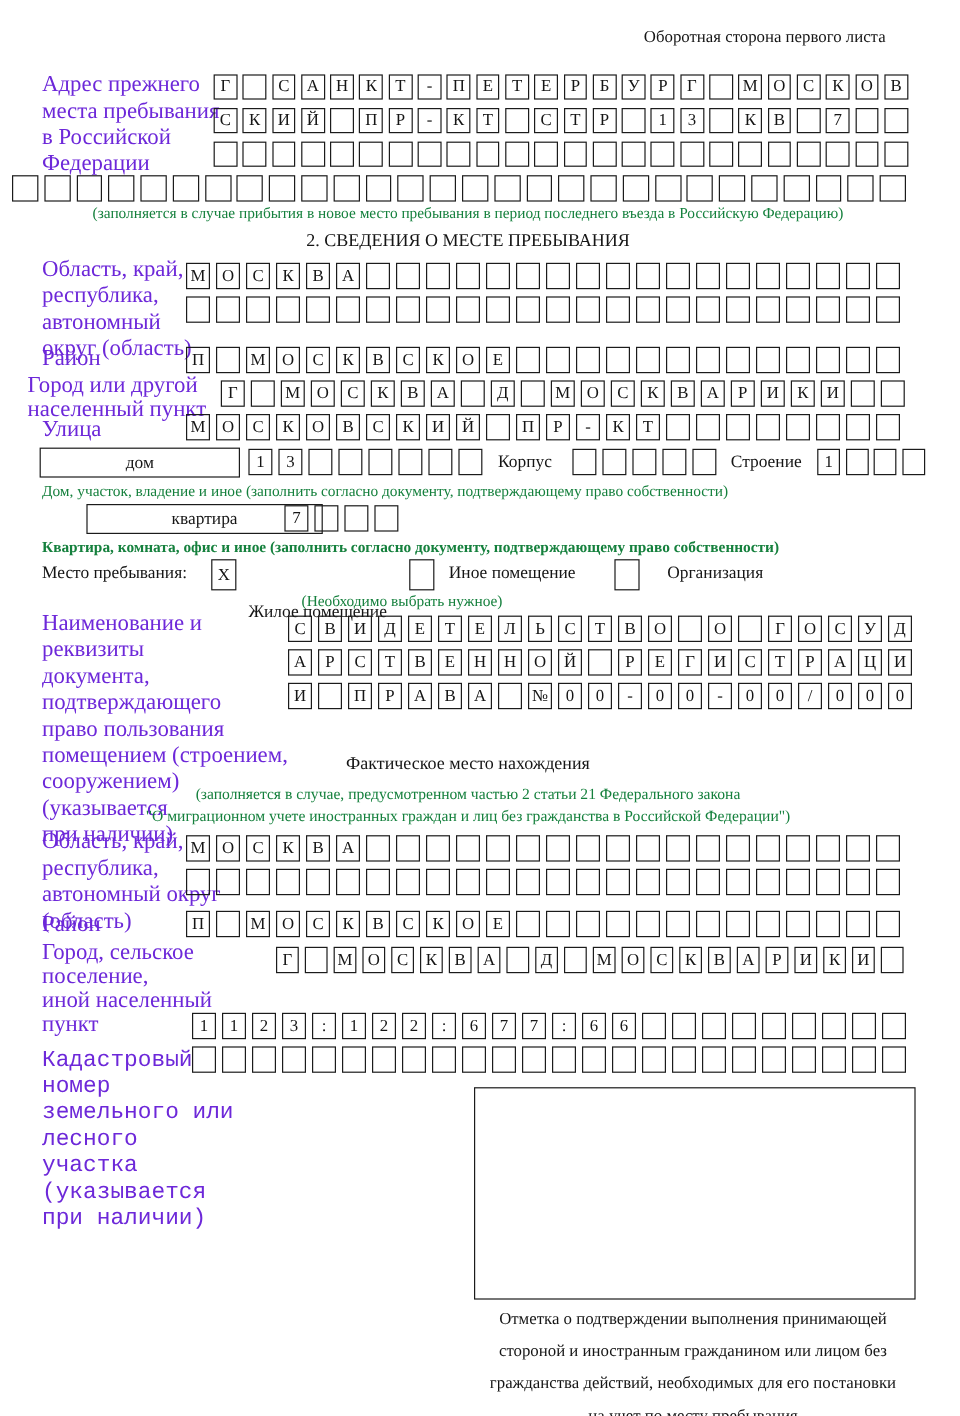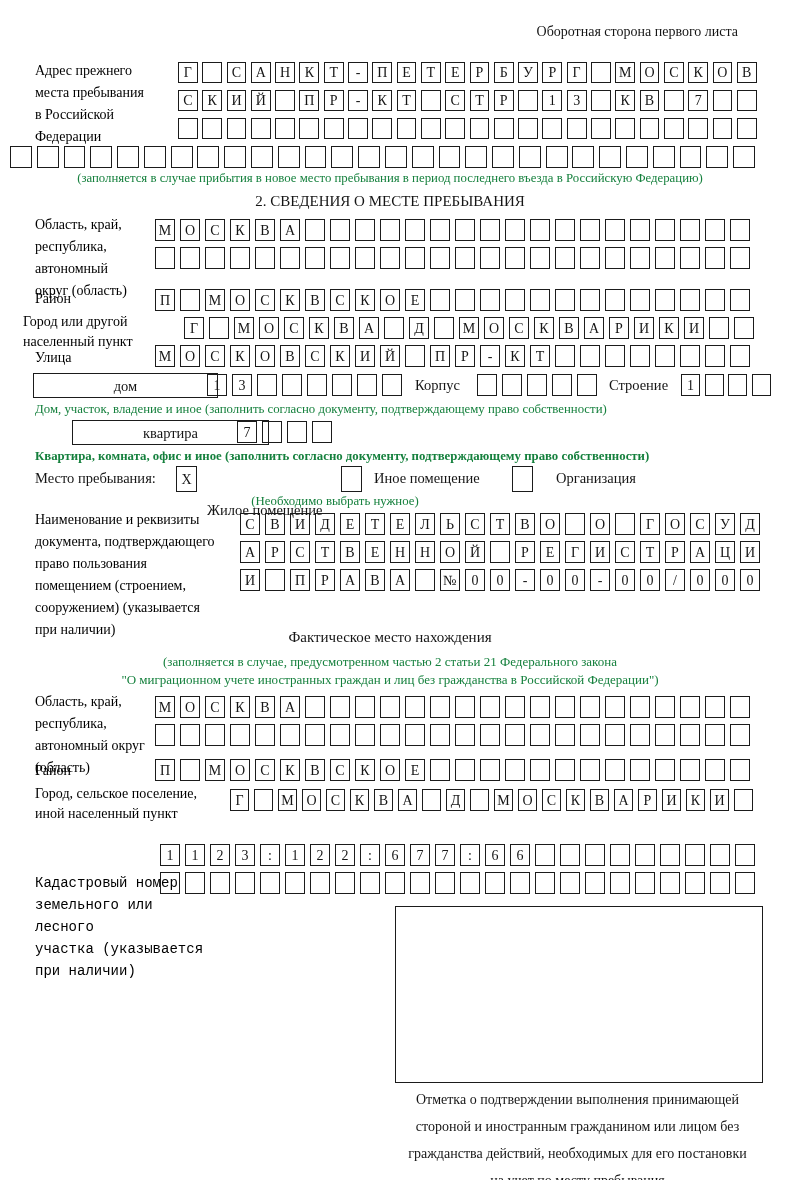--- a/index.html
+++ b/index.html
@@ -1,19 +1,19 @@
 <!DOCTYPE html>
 <html><head>
 <meta charset="utf-8">
 <style>
   html,body{margin:0;padding:0;background:#fff;}
   #page{position:relative;width:800px;height:1180px;background:#fff;
         font-family:"Liberation Serif","DejaVu Serif",serif;color:#151515;overflow:hidden;}
   .abs{position:absolute;text-align:center;}
-  .lbl{position:absolute;font-size:14px;line-height:22px;white-space:pre-line;color:#000000;}
+  .lbl{position:absolute;font-size:19px;line-height:22px;white-space:pre-line;color:#6d28d9;}
   .note{position:absolute;font-size:12.8px;color:#15803d;white-space:pre-line;}
   .center{position:absolute;left:0;width:780px;text-align:center;}
   .bold{font-weight:normal;}
   .cellrow{position:absolute;display:flex;gap:5px;}
   .cellrow span{display:block;width:20px;height:22px;border:1.6px solid #1b1b1b;
         font-size:14px;line-height:22px;text-align:center;box-sizing:border-box;}
   .addr{gap:4.5px;}
   .addr span{width:19.8px;height:21px;line-height:20px;}
   .wide{gap:4.9px;}
   .wide span{width:21.9px;}
@@ -281,21 +281,21 @@
       <span></span>
       <span></span>
       <span></span>
       <span></span>
       <span></span>
       <span></span>
       <span></span>
       <span></span>
     </div>
 
-  <div class="lrect" style="left:33px;top:373px;width:185px;">дом</div>
+  <div class="lrect" style="left:33px;top:373px;width:167px;">дом</div>
   <div class="cellrow" style="left:207px;top:374px;">
       <span>1</span>
       <span>3</span>
       <span></span>
       <span></span>
       <span></span>
       <span></span>
       <span></span>
       <span></span>
     </div>

